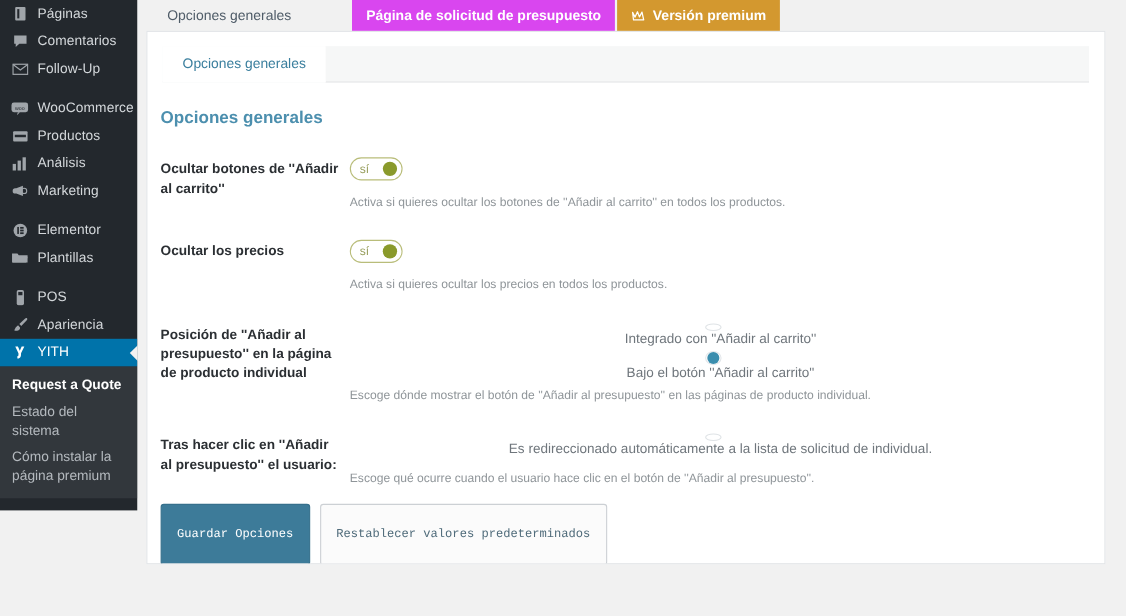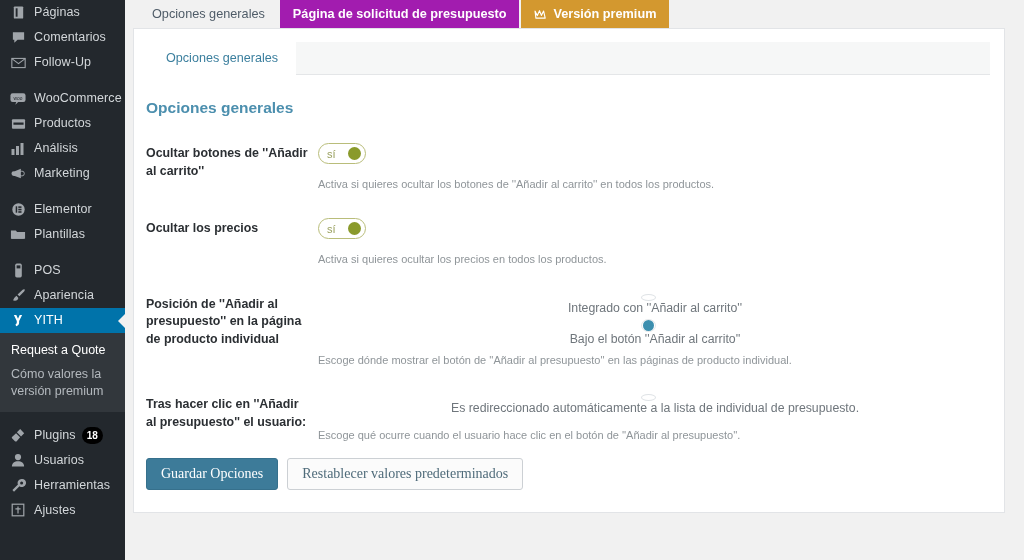--- a/index.html
+++ b/index.html
@@ -6,21 +6,21 @@
   html, body {
     width: 1024px; height: 560px;
     font-family: "Liberation Sans", sans-serif;
     background: #f1f1f1;
     overflow: hidden;
   }
   .app { display: flex; width: 1024px; height: 560px; }
 
   
   .sidebar {
-    width: 125px; min-width: 125px; height: 560px;
+    width: 125px; min-width: 125px; height: 464px;
     background: #23282d;
     color: #b4b9be;
     font-size: 12.5px;
     overflow: hidden;
     position: relative;
   }
   .menu-item {
     display: flex; align-items: center;
     height: 25px;
     padding: 0 8px 0 9px;
@@ -50,21 +50,21 @@
   }
   .submenu { background: #32373c; padding: 6px 0 8px 0; }
   .submenu a {
     display: block;
     padding: 3px 10px 3px 11px;
     font-size: 12.5px;
     line-height: 1.4;
     color: #b4b9be;
     text-decoration: none;
   }
-  .submenu a.active { color: #fff; font-weight: normal; }
+  .submenu a.active { color: #fff; font-weight: bold; }
   .badge {
     display: inline-flex; align-items:center; justify-content:center;
     min-width: 17px; height: 17px;
     margin-left: 6px;
     background: #000000; color: #fff;
     border-radius: 9px;
     font-size: 10px; font-weight: bold;
     padding: 0 5px;
   }
 
@@ -88,21 +88,21 @@
     display: flex; align-items: center; gap: 5px;
     padding: 0 13px;
     font-size: 12.7px;
     color: #4f5c68;
     background: transparent;
     border: none;
     font-family: inherit;
     cursor: pointer;
     white-space: nowrap;
   }
-  .toptab.sel { background: #a21caf; color: #fff; font-weight: bold; }
+  .toptab.sel { background: #d946ef; color: #fff; font-weight: bold; margin-left: 40px; }
   .toptab.premium { background: #d3982f; color: #fff; font-weight: bold; }
   .toptab .crown { display:flex; align-items:center; }
 
   .panel {
     background: #fff;
     border: 1px solid #e2e4e7;
     margin-top: 0;
     height: 485px;
     overflow: hidden;
   }
@@ -202,23 +202,23 @@
     background: #3b8eae;
   }
   .radio-label { font-size: 12.3px; color: #6f767c; }
 
   
   .footer {
     display: flex; gap: 9px;
     padding: 14px 0 0 12px;
   }
   .btn {
-    font-family: Liberation Serif, serif;
-    font-size: 14px;
-    padding: 7px 14px;
+    font-family: Liberation Mono, monospace;
+    font-size: 11px;
+    padding: 21px 14px;
     border-radius: 3px;
     cursor: pointer;
     white-space: nowrap;
   }
   .btn-primary {
     background: #3d7b99; border: 1px solid #36708c; color: #fff;
   }
   .btn-secondary {
     background: #fbfbfb; border: 1px solid #ccd0d4; color: #4f6b7a;
   }
@@ -338,21 +338,22 @@
         <div class="menu-item current">
           <span class="ico">
             <svg width="14" height="15" viewBox="0 0 14 16" fill="currentColor">
               <path d="M2.6 2.2h2.6l1.8 4 1.8-4h2.6l-3.2 6.4v1.5c0 2.3-1.2 3.6-3.3 3.9l-.5-2.2c.9-.2 1.3-.7 1.3-1.7V8.6z"></path>
             </svg>
           </span>
           <span class="lbl">YITH</span>
         </div>
         <div class="submenu">
           <a class="active" href="#">Request a Quote</a>
-          <a class="" href="#">Cómo valores la versión premium</a>
+          <a class="" href="#">Estado del sistema</a>
+          <a class="" href="#">Cómo instalar la página premium</a>
         </div>
         <div class="menu-gap"></div>
         <div class="menu-item">
           <span class="ico">
             <svg width="15" height="14" viewBox="0 0 16 15" fill="currentColor">
               <path d="M9.8 1.2L6.3 4.6l4.4 4.4 3.4-3.5zM5.4 5.6L1.3 9.3c-.7.6-.7 1.3 0 1.9l2.9 2.9c.6.6 1.3.6 1.9 0l3.6-4.1z"></path>
             </svg>
           </span>
           <span class="lbl">Plugins</span>
           <span class="badge">18</span>
@@ -443,21 +444,21 @@
                 <span class="radio-label">Bajo el botón ''Añadir al carrito''</span>
               </label>
               <div class="hint">Escoge dónde mostrar el botón de ''Añadir al presupuesto'' en las páginas de producto individual.</div>
             </div>
           </div>
           <div class="row">
             <div class="row-label">Tras hacer clic en ''Añadir al presupuesto'' el usuario:</div>
             <div class="row-field">
               <label class="radio-line">
                 <span class="radio"></span>
-                <span class="radio-label">Es redireccionado automáticamente a la lista de individual de presupuesto.</span>
+                <span class="radio-label">Es redireccionado automáticamente a la lista de solicitud de individual.</span>
               </label>
               <div class="hint">Escoge qué ocurre cuando el usuario hace clic en el botón de ''Añadir al presupuesto''.</div>
             </div>
           </div>
         </div>
 
       <div class="footer">
         <button class="btn btn-primary">Guardar Opciones</button>
         <button class="btn btn-secondary">Restablecer valores predeterminados</button>
       </div>

